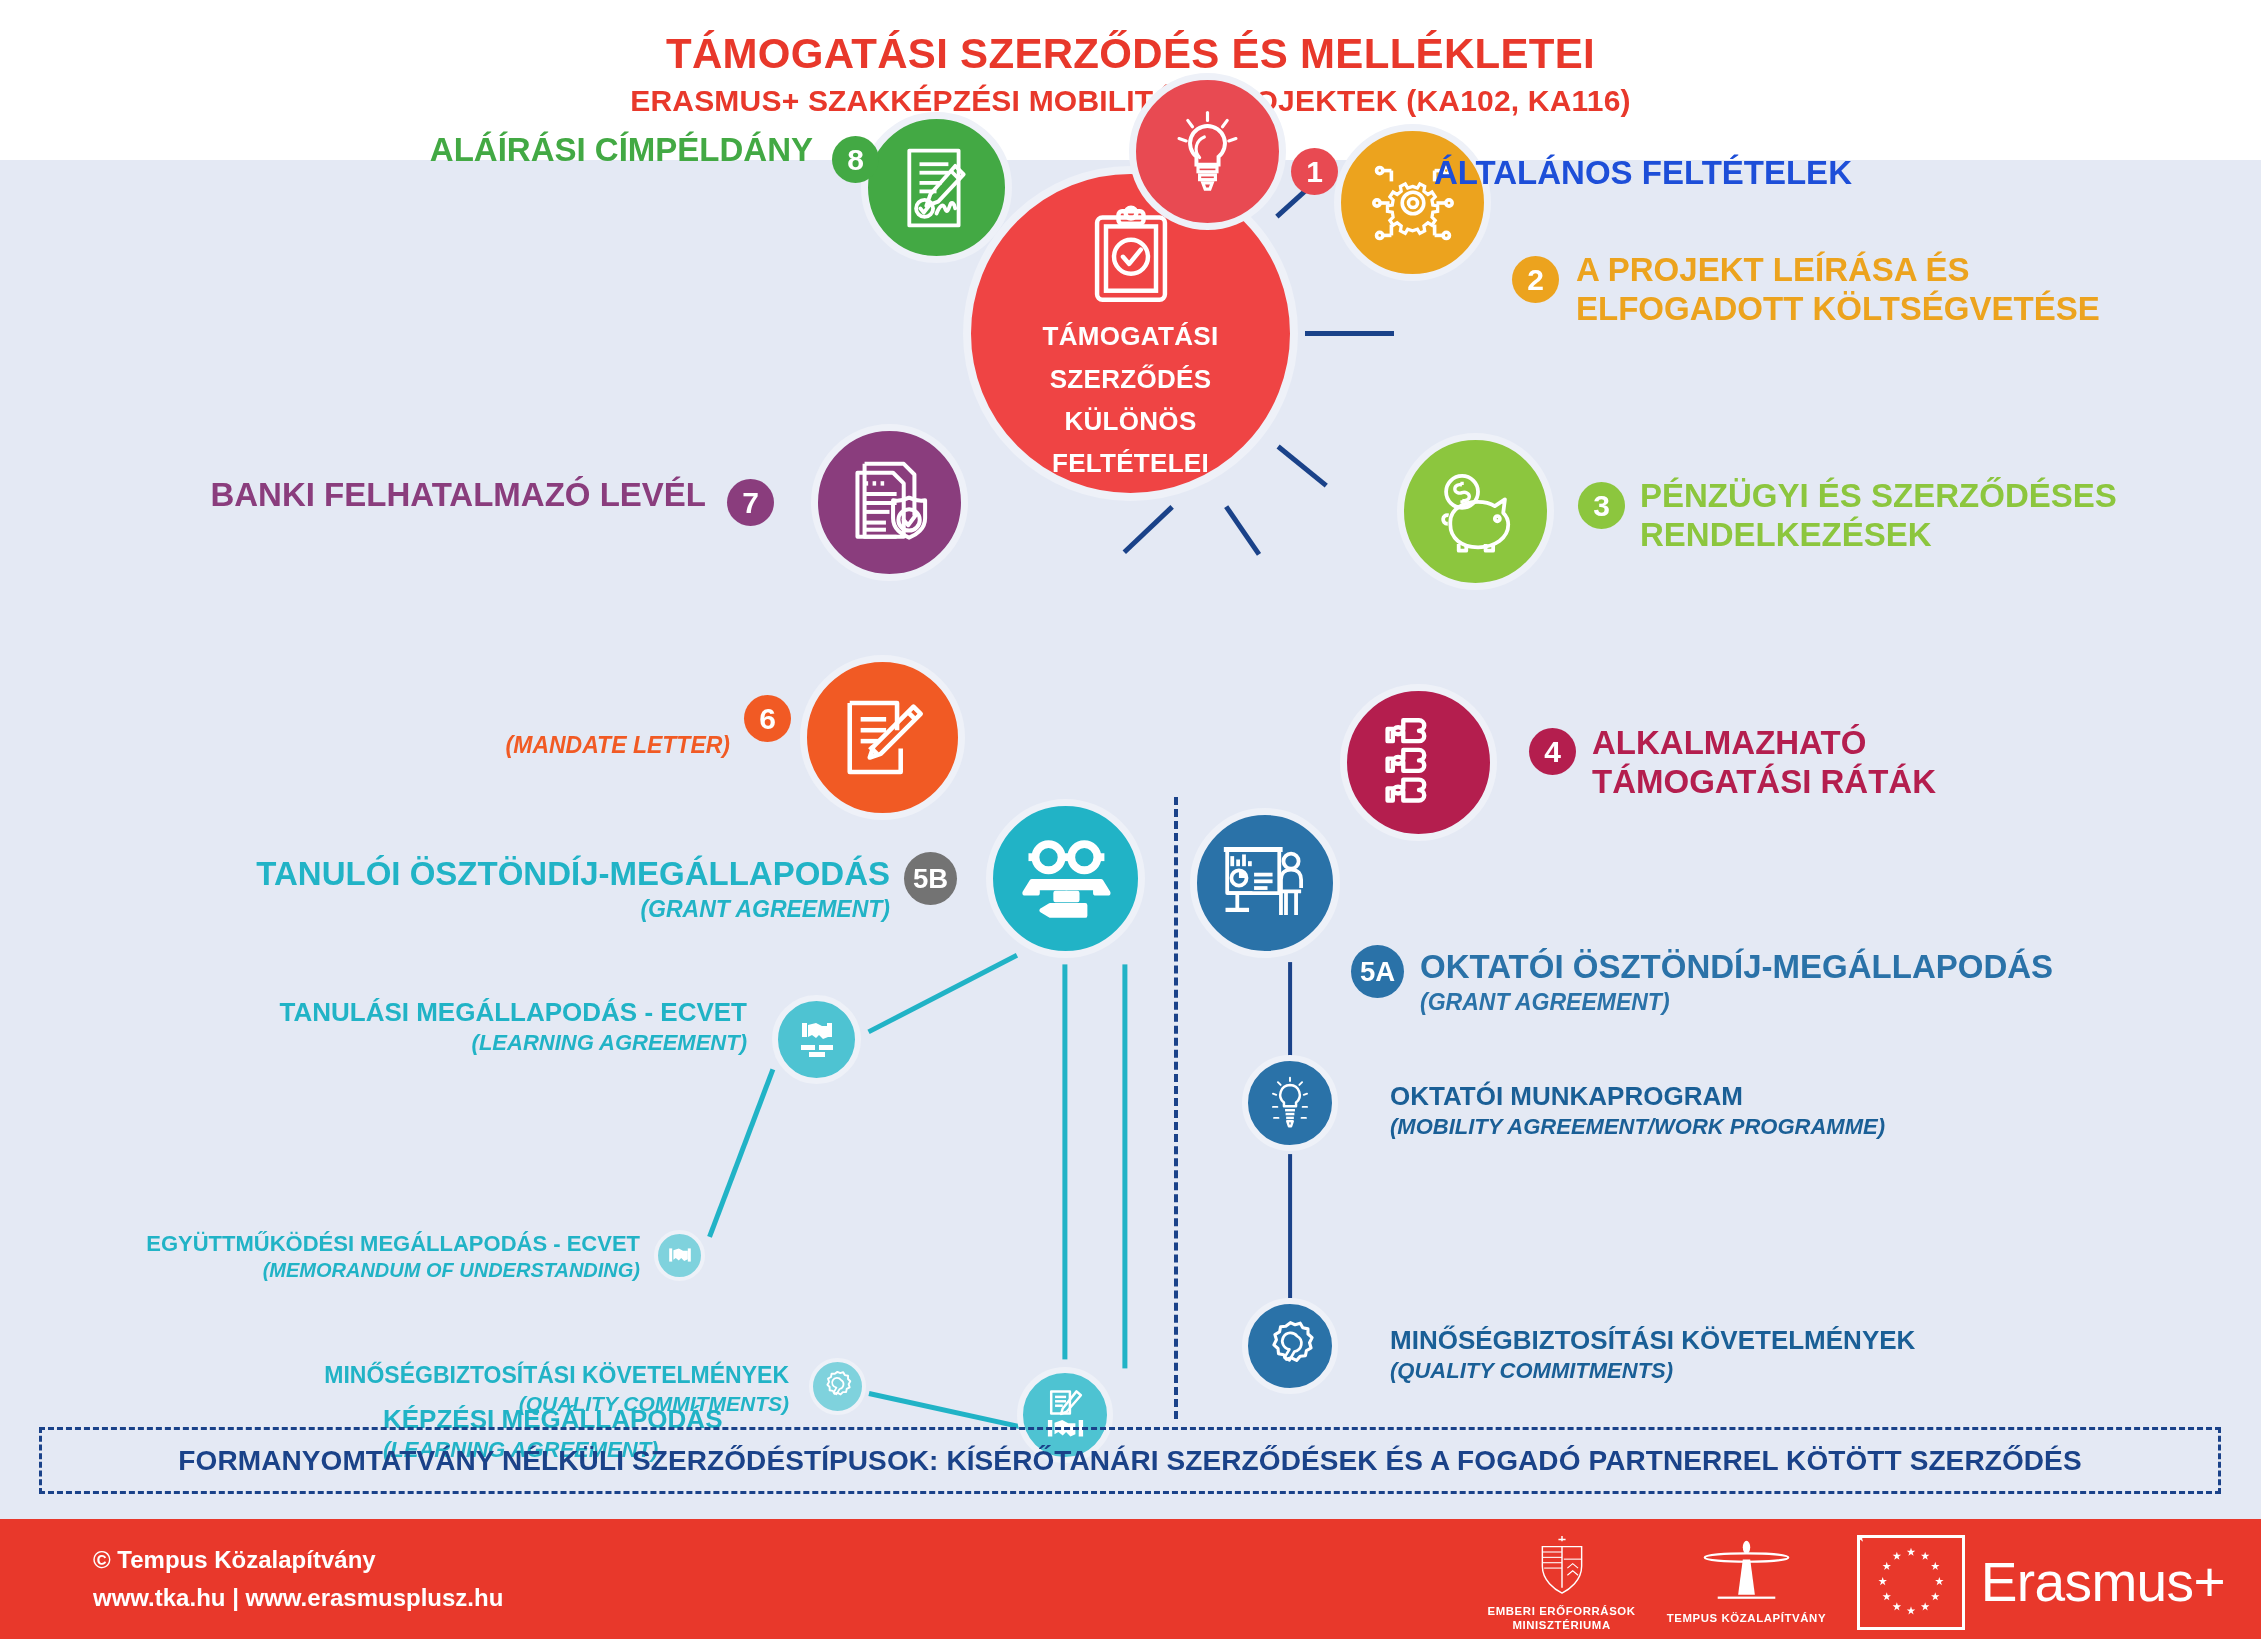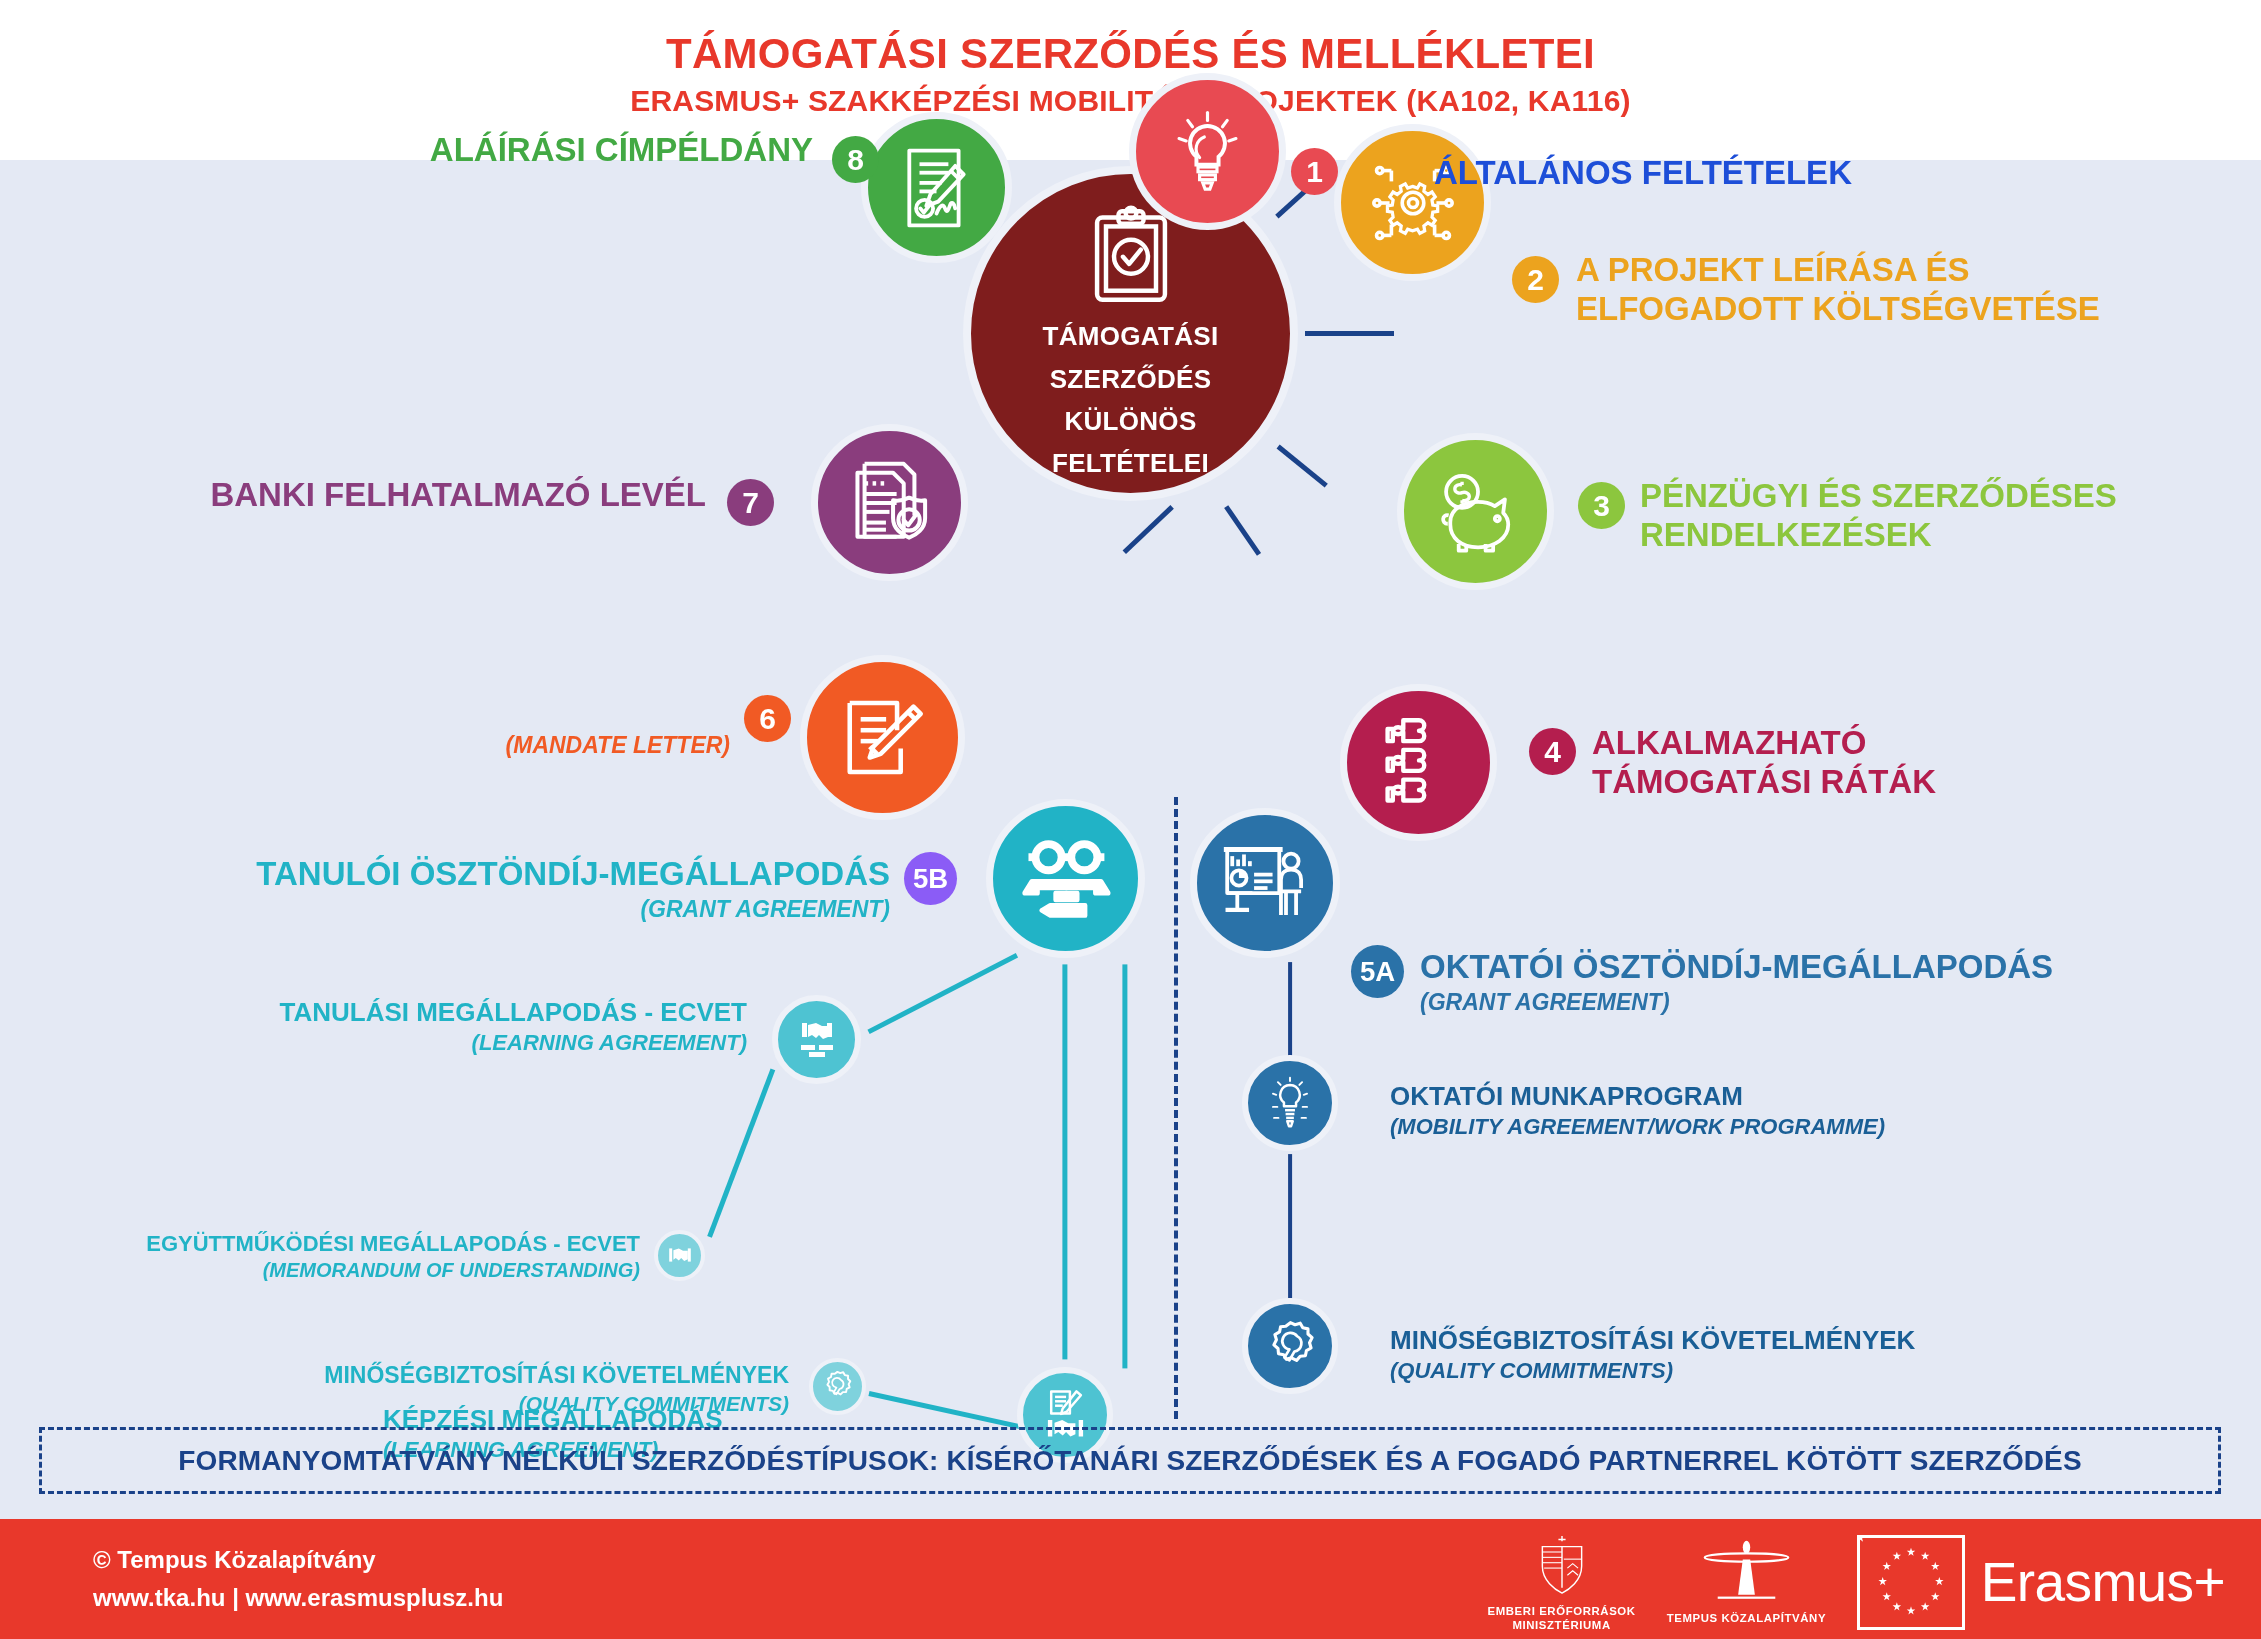--- a/index.html
+++ b/index.html
@@ -38,21 +38,21 @@
   .bubble{
     position:absolute; border-radius:50%;
     border:7.2px solid #eef1f8;
     display:flex; align-items:center; justify-content:center;
   }
   .bubble svg{ display:block; }
 
   
   #hub{
     position:absolute; width:335px; height:335px; border-radius:50%;
-    background:#7f1d1d; border:8.4px solid #eef1f8;
+    background:#ef4444; border:8.4px solid #eef1f8;
     display:flex; flex-direction:column; align-items:center; justify-content:flex-start;
     padding-top:31px;
   }
   #hub .hub-lines{ margin-top:8.4px; text-align:center; }
   #hub .hub-lines div{
     color:#fff; font-weight:bold; font-size:26px; line-height:1.62;
     letter-spacing:0.3px;
   }
 
   
@@ -436,21 +436,21 @@
   <div class="badge" style="left:1529px; top:568px; width:47px; height:47px; background:#b41e4e; font-size:30px;">4</div>
   <div class="lbl" style="left:1592px; top:564px; color:#b41e4e; font-size:33px; white-space:pre-line;">ALKALMAZHATÓ
 TÁMOGATÁSI RÁTÁK</div>
 
   <div class="badge" style="left:1351px; top:785px; width:53px; height:53px; background:#2a72a8; font-size:27.5px;">5A</div>
   <div class="lbl" style="left:1420px; top:788px; color:#2a72a8; font-size:33px;">
     <span>OKTATÓI ÖSZTÖNDÍJ-MEGÁLLAPODÁS</span>
     <span class="sub" style="font-size:23px; margin-top:2.4px;">(GRANT AGREEMENT)</span>
   </div>
 
-  <div class="badge" style="left:904px; top:692px; width:53px; height:53px; background:#8b5cf6; font-size:27.5px;">5B</div>
+  <div class="badge" style="left:904px; top:692px; width:53px; height:53px; background:#737373; font-size:27.5px;">5B</div>
   <div class="lbl" style="left:179px; top:695px; width:711px; text-align:right; color:#21b3c6; font-size:33px;">
     <span>TANULÓI ÖSZTÖNDÍJ-MEGÁLLAPODÁS</span>
     <span class="sub" style="font-size:23px; margin-top:2.4px;">(GRANT AGREEMENT)</span>
   </div>
 
   <div class="badge" style="left:745px; top:1135px; width:0; height:0;"></div>
   <div class="badge" style="left:744px; top:535px; width:47px; height:47px; background:#f15a24; font-size:30px;">6</div>
   <div class="lbl" style="left:132px; top:531px; width:598px; text-align:right; color:#f15a24; font-size:33px; white-space:pre-line;">
     <span class="sub" style="font-size:23px; margin-top:2.4px;">(MANDATE LETTER)</span>
   </div>

